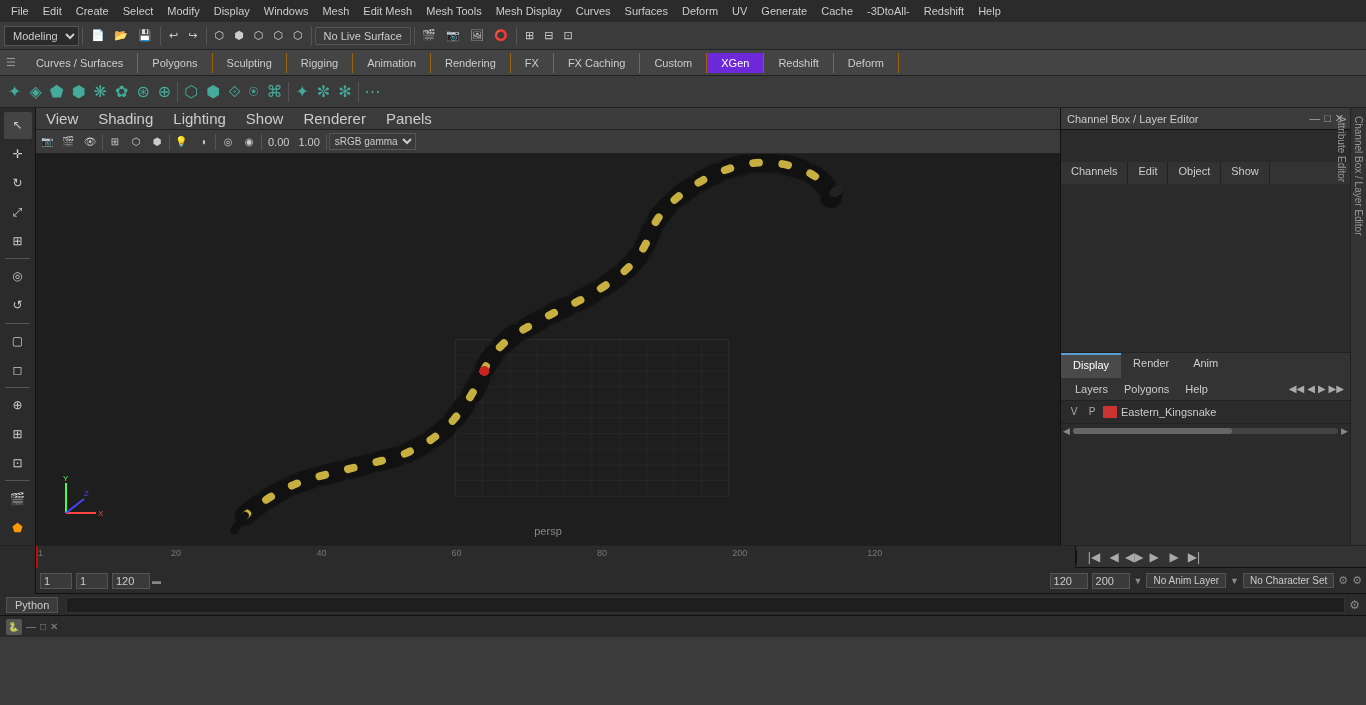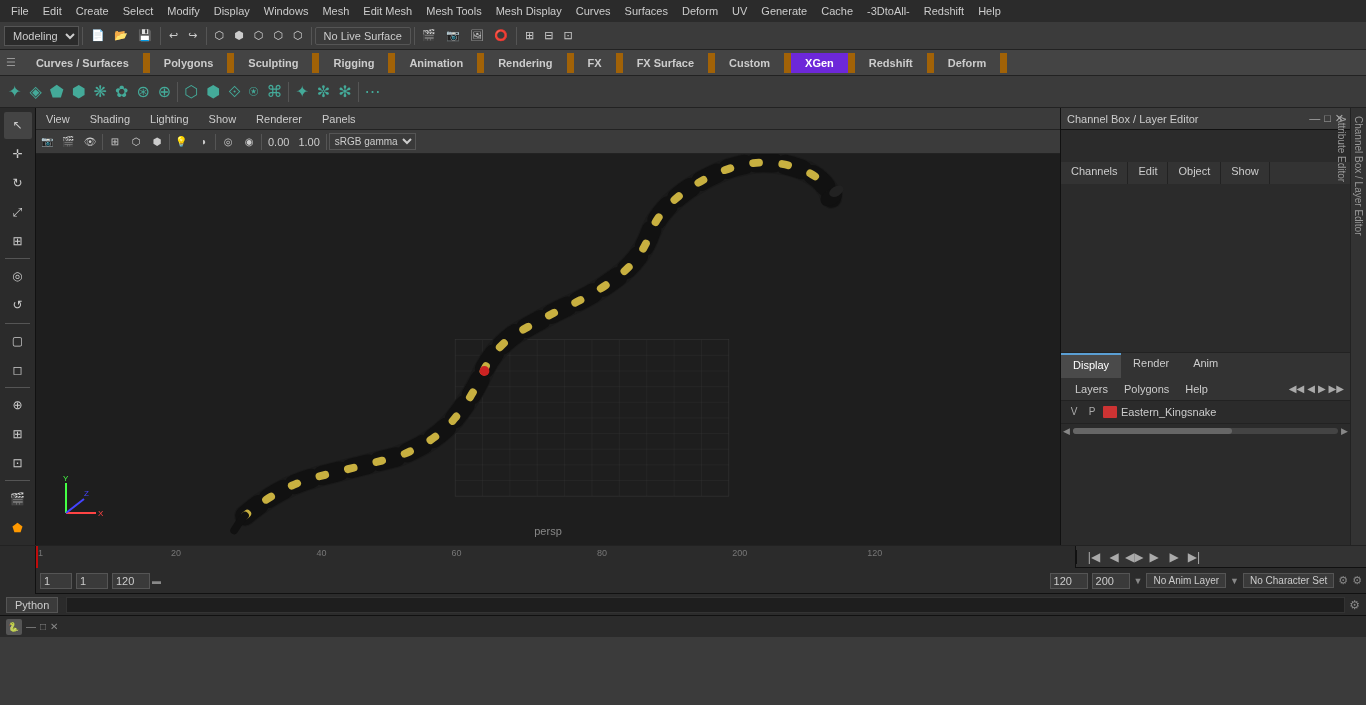--- a/index.html
+++ b/index.html
@@ -17,21 +17,21 @@
     }
     .tb1-item { padding: 2px 5px; color: #ccc; font-size: 11px; cursor: pointer; }
     .tb1-sep { width: 1px; height: 18px; background: #555; margin: 0 3px; }
     .mode-select { background: #2b2b2b; color: #ccc; border: 1px solid #555; padding: 2px 4px; font-size: 11px; cursor: pointer; }
     .live-surface-btn { background: #3a3a3a; color: #ccc; border: 1px solid #555; padding: 2px 8px; font-size: 11px; cursor: pointer; border-radius: 2px; }
 
     
     #tab-row {
       display: flex; align-items: center; background: #444; height: 26px; border-bottom: 1px solid #222;
     }
-    .tab-item { padding: 4px 14px; cursor: pointer; color: #ccc; font-size: 11px; border-right: 7px solid #a16207; font-weight: bold; }
+    .tab-item { padding: 4px 14px; cursor: pointer; color: #ccc; font-size: 11px; border-right: 1px solid #a16207; }
     .tab-item.active { background: #6d28d9; color: #fff; }
     .tab-left-icon { padding: 4px 6px; color: #999; cursor: pointer; }
 
     
     #toolbar2 {
       display: flex; align-items: center; background: #3b3b3b; height: 32px; padding: 0 4px; border-bottom: 1px solid #222;
     }
     .tb2-item { padding: 3px 4px; cursor: pointer; color: #ccc; }
     .tb2-sep { width: 1px; height: 20px; background: #555; margin: 0 2px; }
 
@@ -48,21 +48,21 @@
     .lt-item.active { background: #444; }
     .lt-sep { width: 80%; height: 1px; background: #555; margin: 2px 0; }
 
     
     #viewport {
       flex: 1; background: #1a1a1a; position: relative; overflow: hidden;
     }
     #viewport-header {
       display: flex; align-items: center; background: #3b3b3b; height: 22px; padding: 0 4px; gap: 8px; border-bottom: 1px solid #222;
     }
-    .vh-menu { padding: 2px 6px; color: #ccc; cursor: pointer; font-size: 11px; }
+    .vh-menu { padding: 2px 6px; color: #ccc; cursor: pointer; font-size: 15px; }
     #viewport-toolbar {
       display: flex; align-items: center; background: #3b3b3b; height: 24px; padding: 0 2px; border-bottom: 1px solid #222; gap: 1px;
     }
     .vt-item { width: 20px; height: 20px; display: flex; align-items: center; justify-content: center; cursor: pointer; color: #ccc; font-size: 10px; }
     .vt-sep { width: 1px; height: 16px; background: #555; margin: 0 1px; }
     #viewport-canvas {
       width: 100%; height: calc(100% - 46px); position: relative; background: #1e1e1e;
     }
     #persp-label {
       position: absolute; bottom: 8px; left: 50%; transform: translateX(-50%); color: #888; font-size: 11px;
@@ -234,21 +234,21 @@
 
 <div id="tab-row">
   <span class="tab-left-icon">☰</span>
   <div class="tab-item">Curves / Surfaces</div>
   <div class="tab-item">Polygons</div>
   <div class="tab-item">Sculpting</div>
   <div class="tab-item">Rigging</div>
   <div class="tab-item">Animation</div>
   <div class="tab-item">Rendering</div>
   <div class="tab-item">FX</div>
-  <div class="tab-item">FX Surface</div>
+  <div class="tab-item">FX Caching</div>
   <div class="tab-item">Custom</div>
   <div class="tab-item active">XGen</div>
   <div class="tab-item">Redshift</div>
   <div class="tab-item">Deform</div>
 </div>
 
 <div id="toolbar2">
   <div class="tb2-item" style="color:#4a9; font-size:16px;">✦</div>
   <div class="tb2-item" style="color:#4a9; font-size:16px;">◈</div>
   <div class="tb2-item" style="color:#4a9; font-size:16px;">⬟</div>

